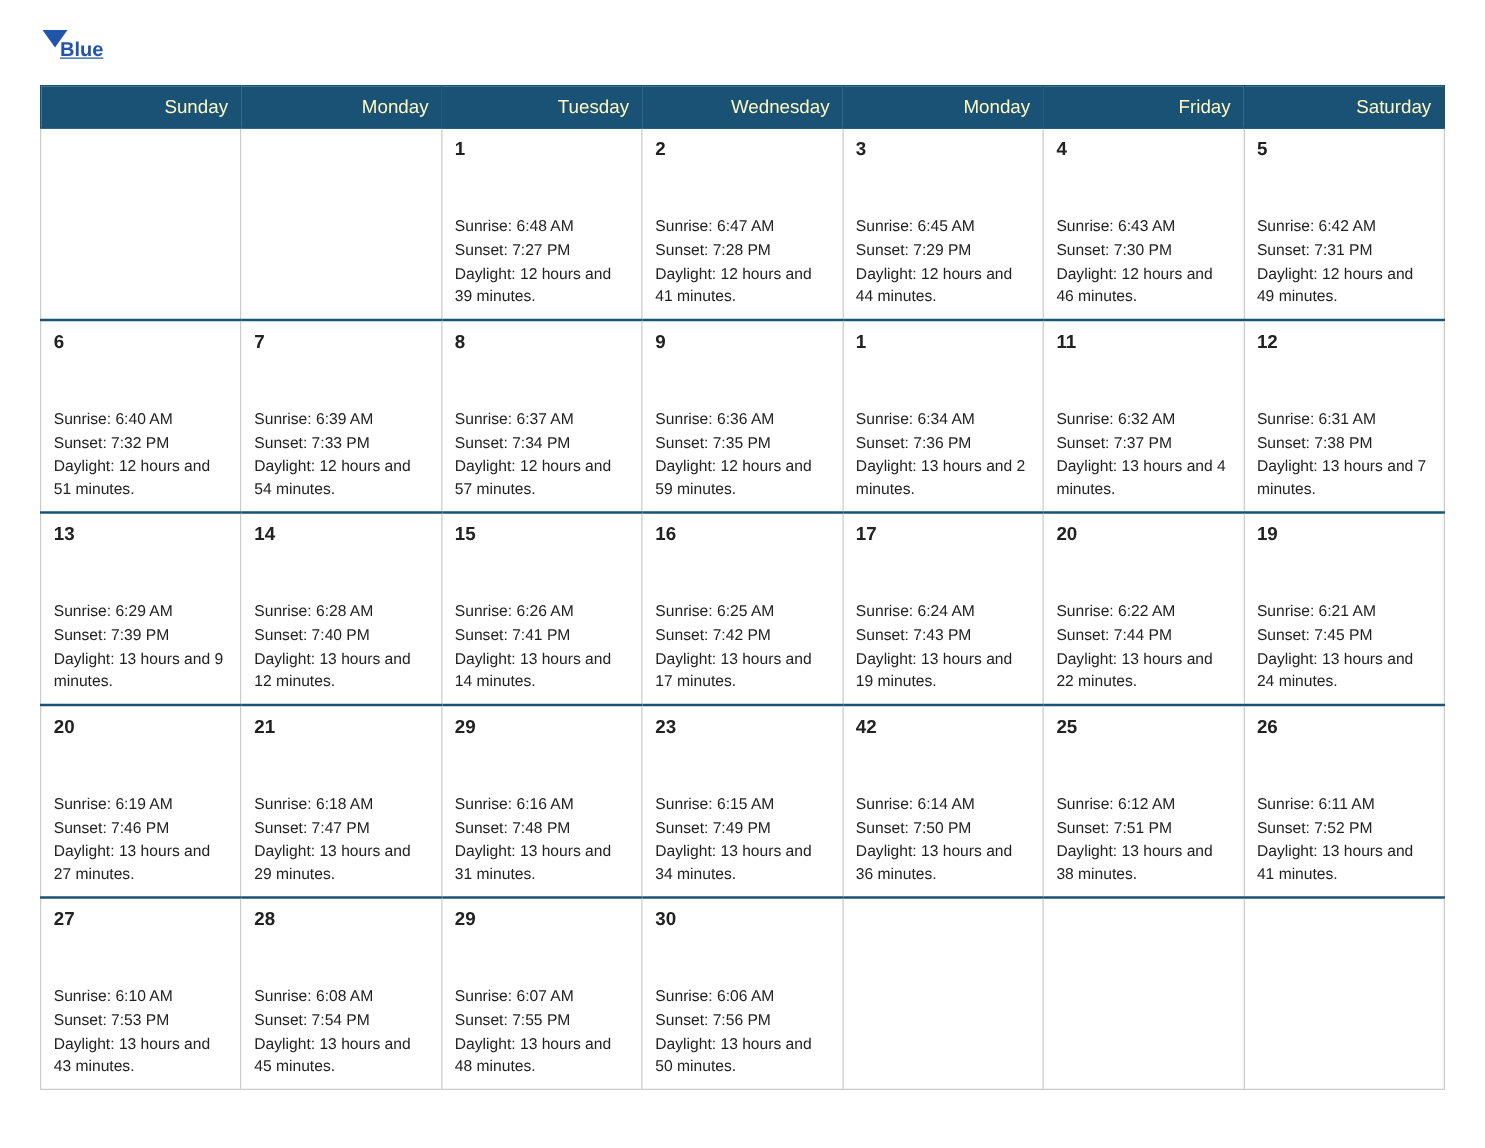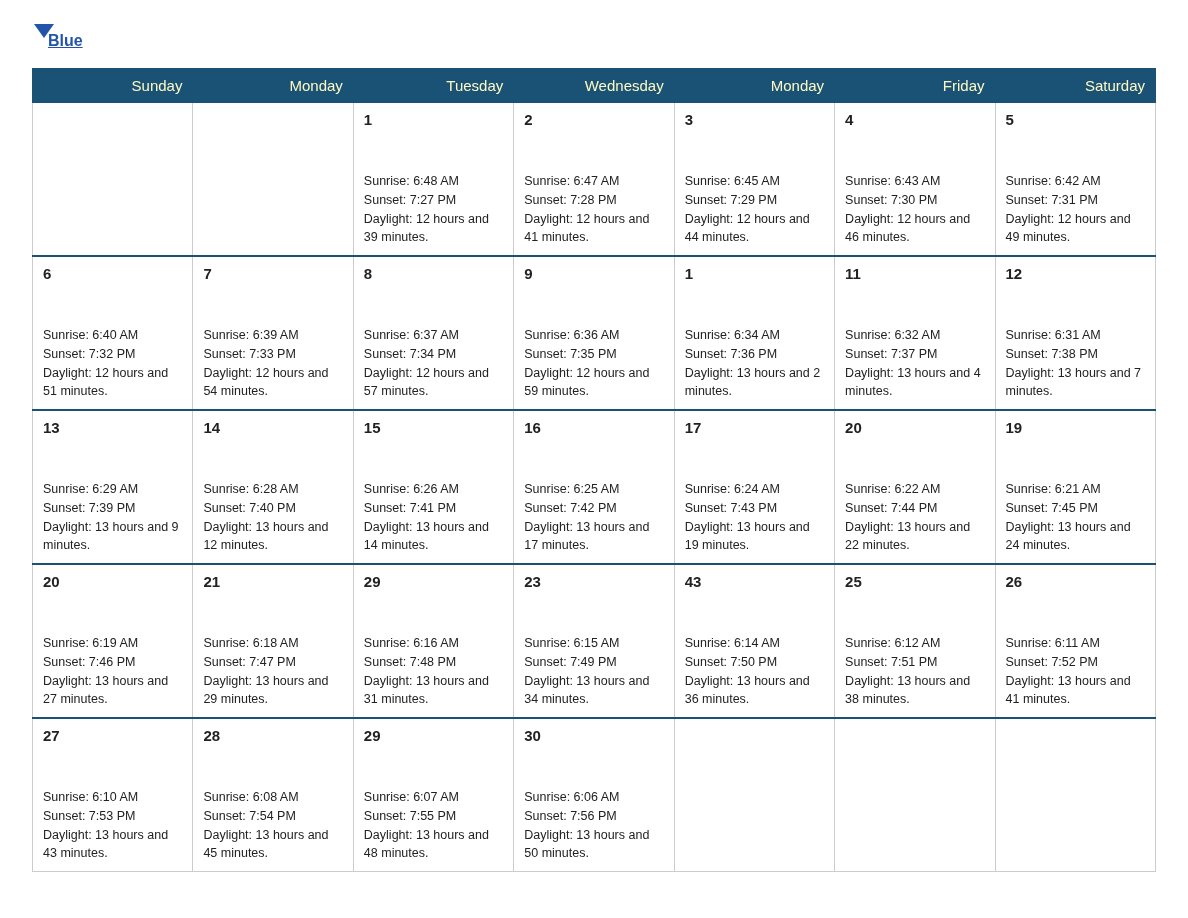--- a/index.html
+++ b/index.html
@@ -231,21 +231,21 @@
         </td>
         <td>
           <span class="day-number">29</span>
           <div class="day-info">Sunrise: 6:16 AM<br>Sunset: 7:48 PM<br>Daylight: 13 hours and 31 minutes.</div>
         </td>
         <td>
           <span class="day-number">23</span>
           <div class="day-info">Sunrise: 6:15 AM<br>Sunset: 7:49 PM<br>Daylight: 13 hours and 34 minutes.</div>
         </td>
         <td>
-          <span class="day-number">43</span>
+          <span class="day-number">42</span>
           <div class="day-info">Sunrise: 6:14 AM<br>Sunset: 7:50 PM<br>Daylight: 13 hours and 36 minutes.</div>
         </td>
         <td>
           <span class="day-number">25</span>
           <div class="day-info">Sunrise: 6:12 AM<br>Sunset: 7:51 PM<br>Daylight: 13 hours and 38 minutes.</div>
         </td>
         <td>
           <span class="day-number">26</span>
           <div class="day-info">Sunrise: 6:11 AM<br>Sunset: 7:52 PM<br>Daylight: 13 hours and 41 minutes.</div>
         </td>

